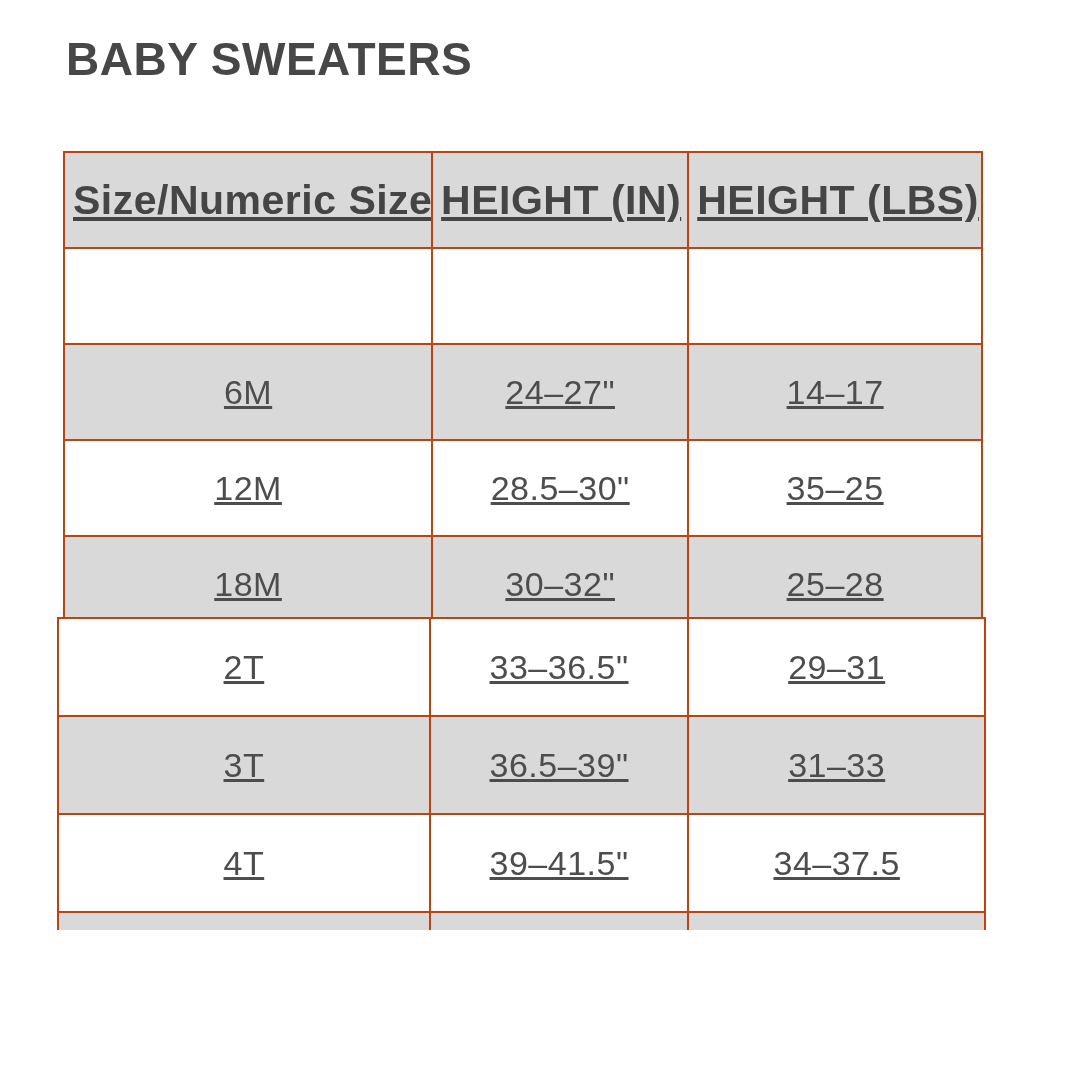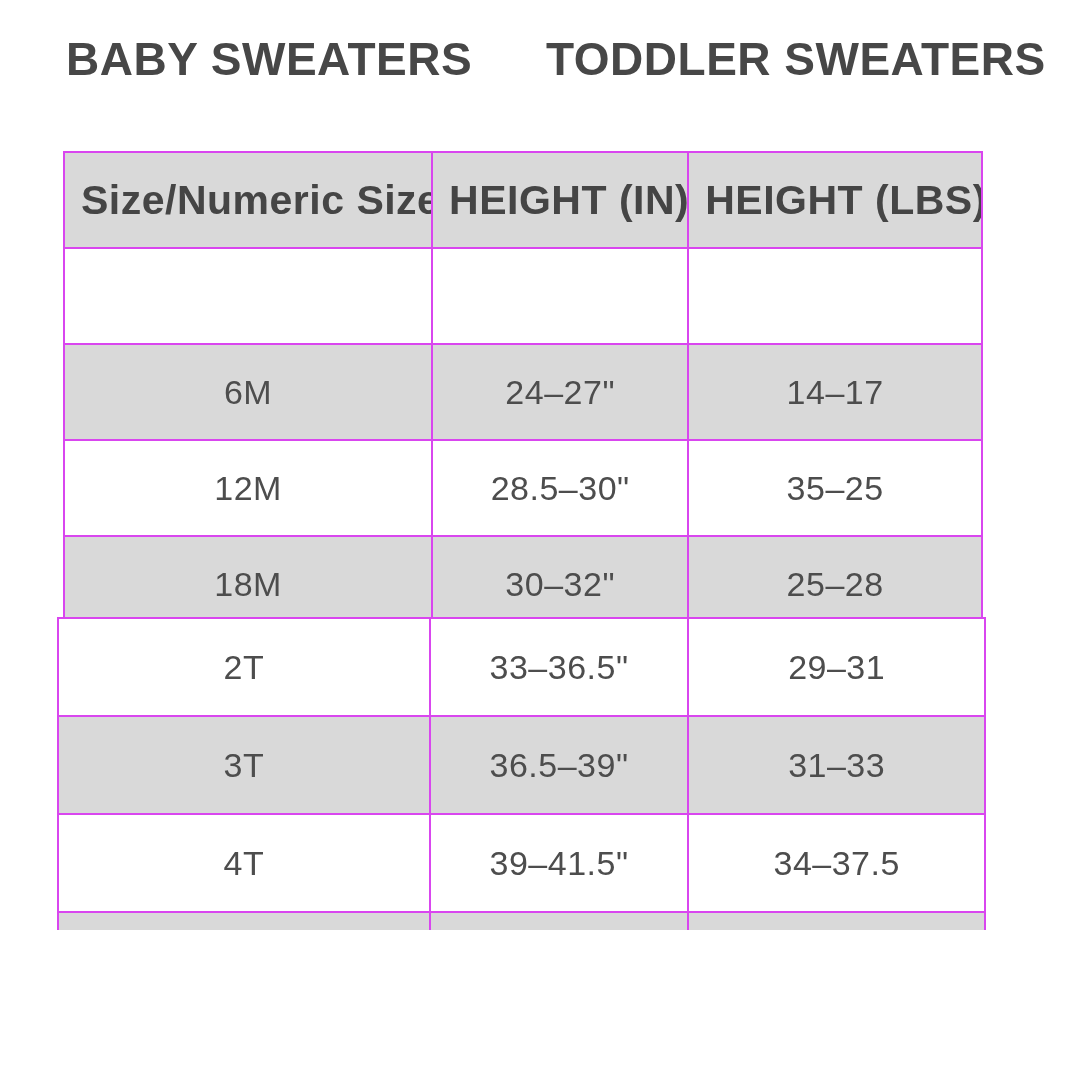--- a/index.html
+++ b/index.html
@@ -33,26 +33,27 @@
   .tab {
     cursor: default;
   }
   table.chart {
     border-collapse: collapse;
     table-layout: fixed;
     background: #ffffff;
   }
   table.chart th,
   table.chart td {
-    border: 2px solid #d946ef;
+    border: 2px solid #c2410c;
     text-align: center;
     vertical-align: middle;
-    padding: 16px;
+    padding: 8px;
     overflow: hidden;
     white-space: nowrap;
+    text-decoration: underline;
   }
   table.chart th {
     font-size: 41px;
     font-weight: bold;
     color: #454545;
     letter-spacing: 0.5px;
   }
   table.chart td {
     font-size: 34px;
     font-weight: normal;
@@ -83,21 +84,20 @@
   tr.gray  { background: #d9d9d9; }
   tr.white { background: #ffffff; margin-left: 37px; }
 </style>
 </head>
 <body>
 
 <div class="page">
 
   <div class="title-row">
     <span class="tab">BABY SWEATERS</span>
-    <span class="tab">TODDLER SWEATERS</span>
   </div>
 
   <table class="chart t1">
     <colgroup>
       <col class="col-size">
         <col class="col-height">
         <col class="col-weight">
     </colgroup>
     <thead>
       <tr class="gray">

